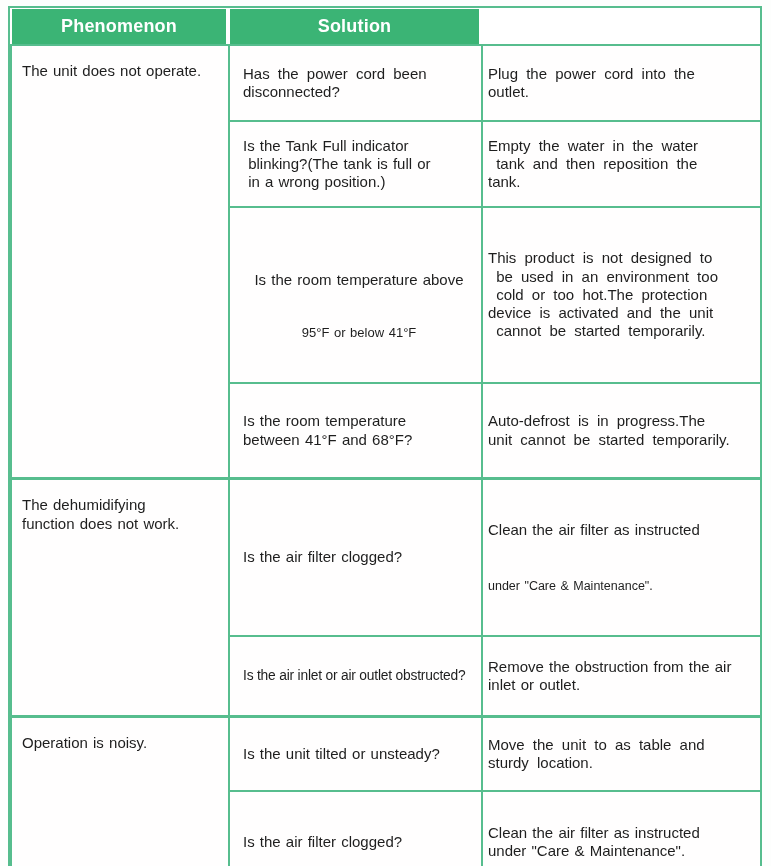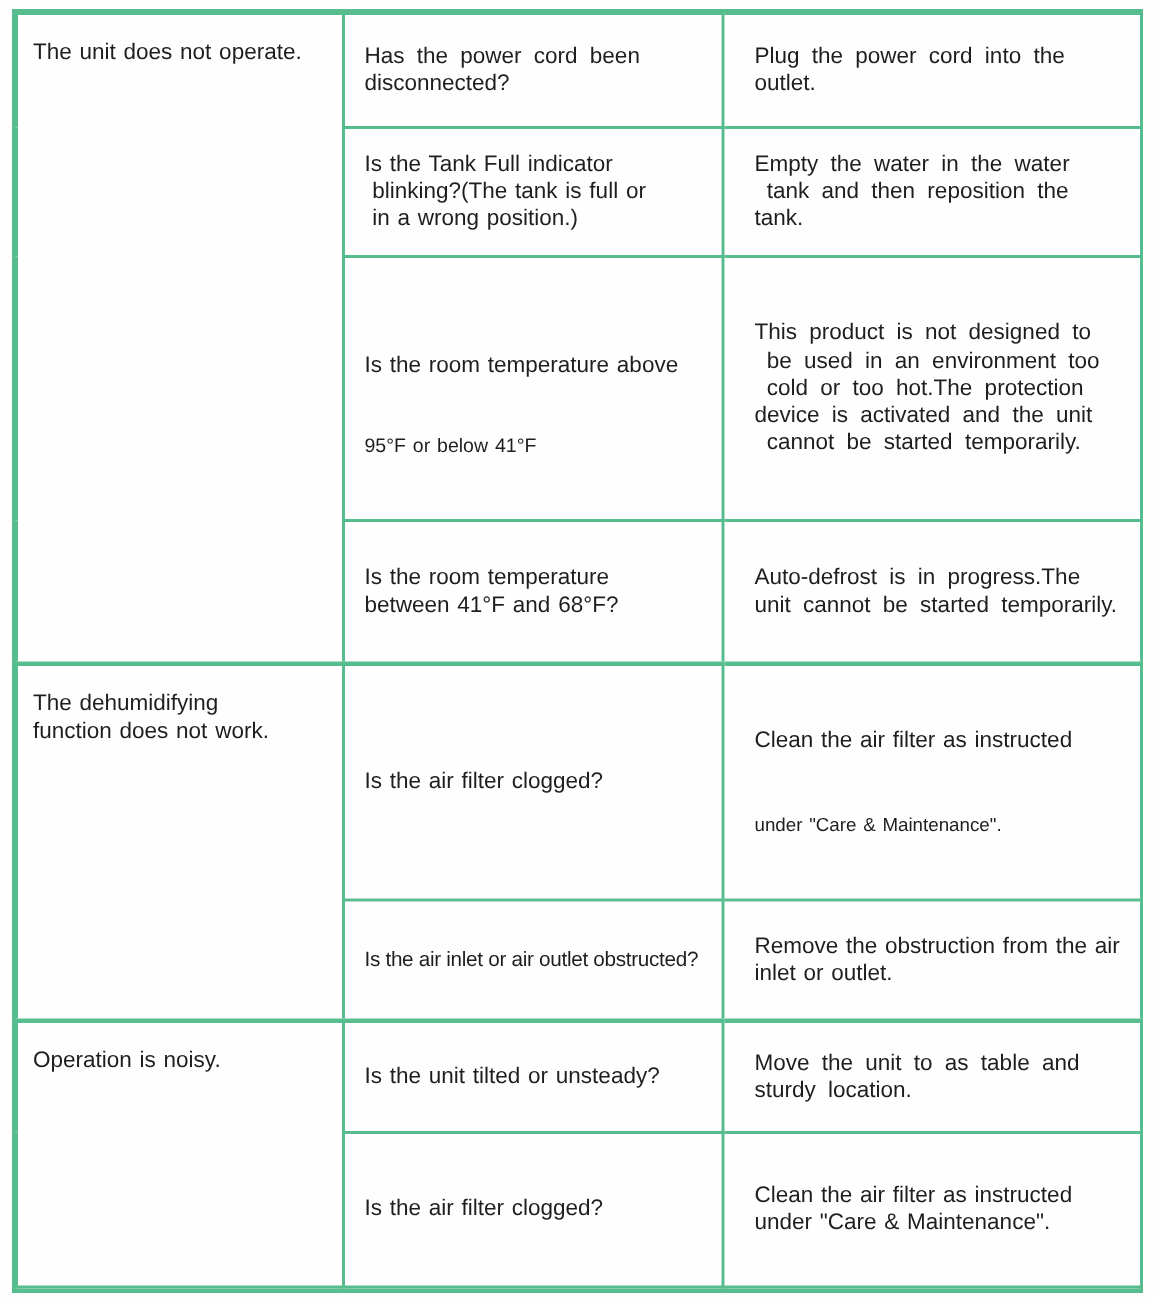--- a/index.html
+++ b/index.html
@@ -31,39 +31,41 @@
     border-collapse:collapse;table-layout:fixed;width:750px;
   }
   col.c1{width:218px}col.c2{width:253px}col.c3{width:279px}
   td{
     border:2px solid var(--border);vertical-align:middle;
     font-size:15px;line-height:1.22;white-space:pre-wrap;
     word-spacing:1px;box-sizing:border-box;background:#fffefe;
   }
   td.ph{padding:16px 6px 6px 10px;vertical-align:top;}
   td.cause{padding:4px 6px 4px 13px;}
-  td.sol{padding:4px 6px 4px 20px;}
-  td.vtop{vertical-align:top;padding-top:26px;}
+  td.sol{padding:4px 6px 4px 5px;}
+  td.vtop{vertical-align:top;padding-top:26px;text-align:center;}
   tr.gs td{border-top-width:3px;}
   .ws-wide{word-spacing:4px;}
   .tight{word-spacing:0;letter-spacing:-0.2px;font-size:13.8px;padding-right:2px;margin-top:14px;}
   .line{display:block;white-space:pre-wrap;}
   .small{font-size:12.5px;margin-top:3px;}
   .small-f{font-size:13px;}
   
   tr.r1{height:76px}tr.r2{height:86px}tr.r3{height:163px}tr.r4{height:96px}
   tr.r5{height:97px}tr.r6{height:81px}tr.r7{height:74px}tr.r8{height:103px}
 </style>
 </head>
 <body>
 
 <div class="page">
   <div class="table-frame">
 
     <div class="header-row">
+      <div class="hcell">Phenomenon</div>
+      <div class="hcell">Solution</div>
     </div>
 
     <table class="body">
       <colgroup>
           <col class="c1">
           <col class="c2">
           <col class="c3">
         </colgroup>
 
       <tbody>

